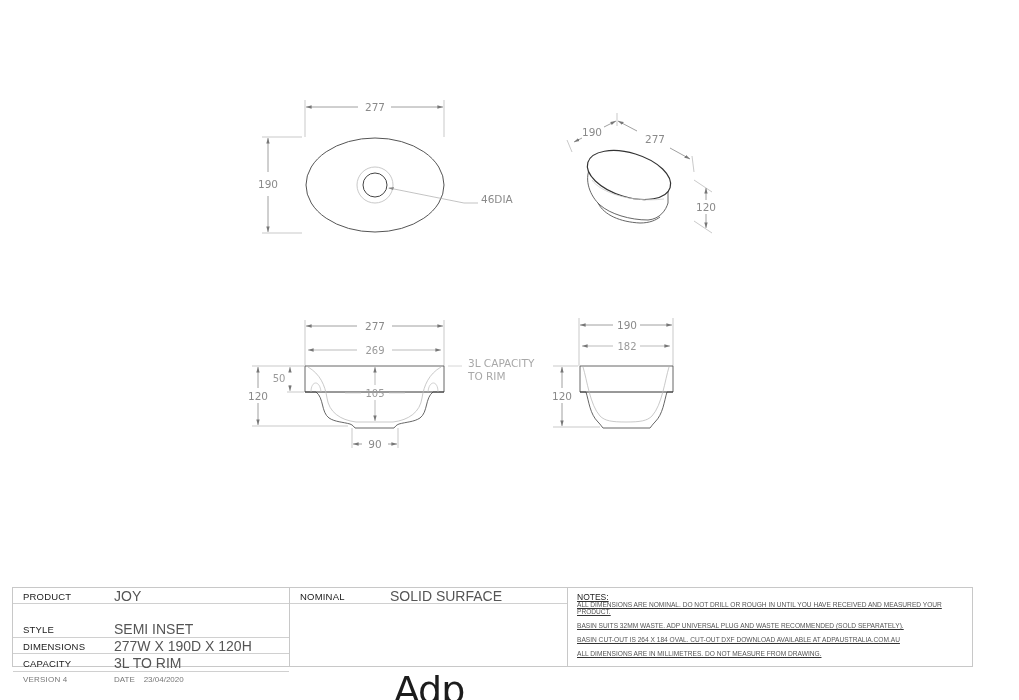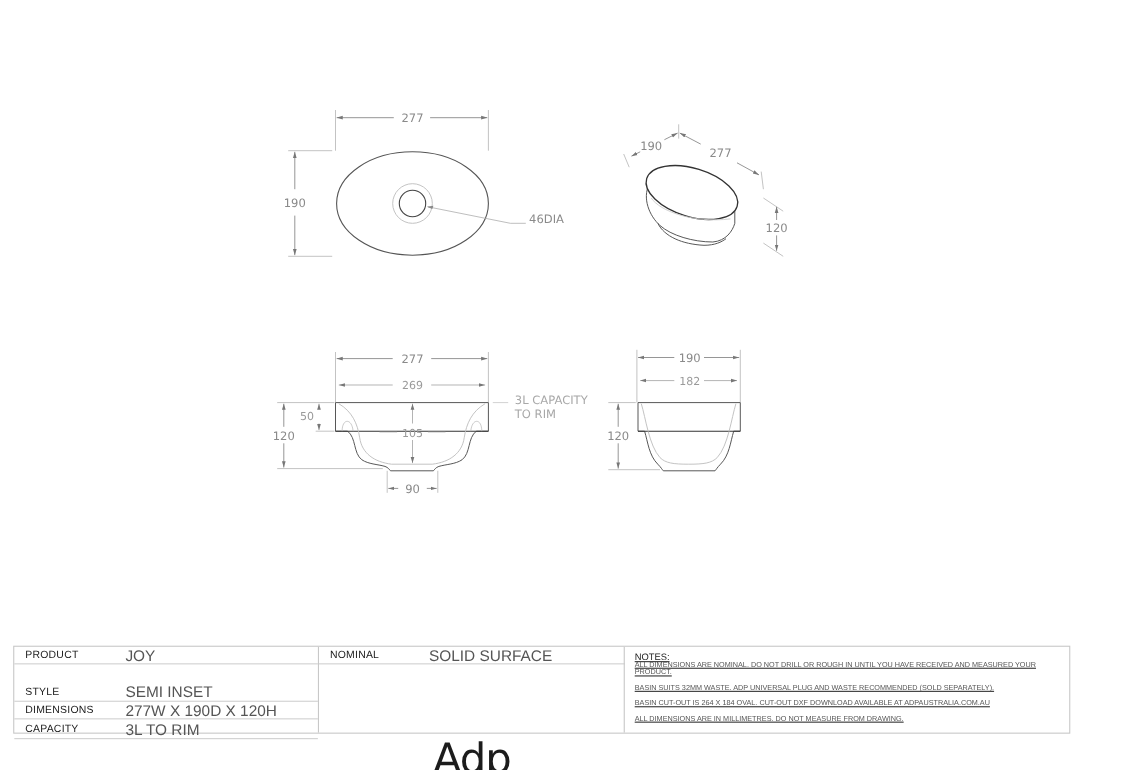--- a/index.html
+++ b/index.html
@@ -178,20 +178,27 @@
       <span class="val">SEMI INSET</span>
     </div>
     <div class="row" style="top:50px;height:16px;">
       <span class="lbl">DIMENSIONS</span>
       <span class="val">277W X 190D X 120H</span>
     </div>
     <div class="row" style="top:66px;height:18px;">
       <span class="lbl">CAPACITY</span>
       <span class="val">3L  TO RIM</span>
     </div>
+    <div class="row small last" style="top:84px;height:14px;">
+      <span class="lbl">VERSION 4</span>
+      <span class="val">
+        <span>DATE</span>&nbsp;&nbsp;&nbsp;
+        <span>23/04/2020</span>
+      </span>
+    </div>
   </div>
 
   <div class="col col-mid">
     <div class="row" style="top:0;height:16px;">
       <span class="lbl">NOMINAL</span>
       <span class="val">SOLID SURFACE</span>
     </div>
     <div class="logo">Adp</div>
   </div>
 

